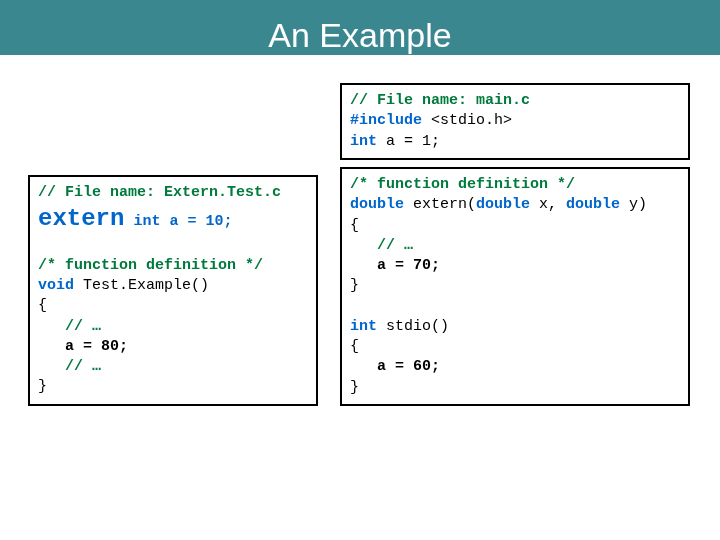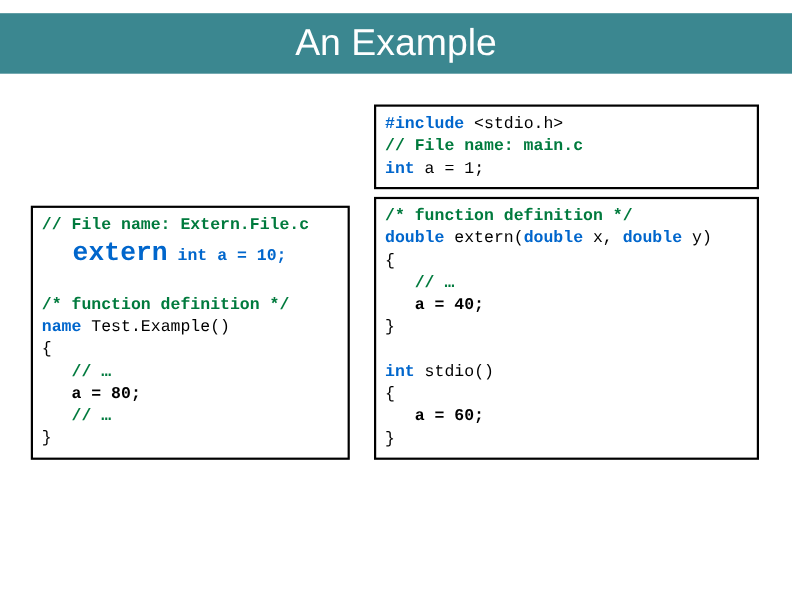--- a/index.html
+++ b/index.html
@@ -7,23 +7,23 @@
     width: 720px;
     height: 540px;
     background: #ffffff;
     font-family: Arial, sans-serif;
     overflow: hidden;
   }
   .title-bar {
     background: #3b8790;
     height: 55px;
     display: flex;
-    align-items: center;
+    align-items: flex-end;
     justify-content: center;
-    margin-top: 12px;
+    margin-top: 0;
   }
   .title-bar h1 {
     color: #ffffff;
     font-family: "Comic Sans MS", cursive, sans-serif;
     font-size: 34px;
     font-weight: normal;
   }
   .content {
     position: relative;
     width: 100%;
@@ -49,57 +49,57 @@
     width: 350px;
   }
   .box-right-main {
     left: 340px;
     top: 112px;
     width: 350px;
   }
   .kw-green { color: #007a3d; font-weight: bold; }
   .kw-blue { color: #0066cc; font-weight: bold; }
   .kw-bold { font-weight: bold; }
-  .big-extern { font-size: 24px; font-weight: bold; color: #0066cc; margin-left: 28px; }
+  .big-extern { font-size: 24px; font-weight: bold; color: #0066cc; }
   .line { white-space: pre; }
 </style>
 </head>
 <body>
 
 <div class="title-bar">
   <h1>An Example</h1>
 </div>
 
 <div class="content">
 
   <div class="codebox box-right-top">
+    <div class="line"><span class="kw-green">// File name: main.c</span></div>
     <div class="line"><span class="kw-blue">#include</span><span> &lt;stdio.h&gt;</span></div>
-    <div class="line"><span class="kw-green">// File name: main.c</span></div>
     <div class="line"><span class="kw-blue">int</span><span> a = 1;</span></div>
   </div>
 
   <div class="codebox box-left">
-    <div class="line"><span class="kw-green">// File name: Extern.File.c</span></div>
+    <div class="line"><span class="kw-green">// File name: Extern.Test.c</span></div>
     <div class="line"><span class="big-extern">extern</span><span class="kw-blue"> int a = 10;</span></div>
     <div class="line"><span> </span></div>
     <div class="line"><span class="kw-green">/* function definition */</span></div>
-    <div class="line"><span class="kw-blue">name</span><span> Test.Example()</span></div>
+    <div class="line"><span class="kw-blue">void</span><span> Test.Example()</span></div>
     <div class="line"><span>{</span></div>
     <div class="line"><span class="kw-green">   // …</span></div>
     <div class="line"><span class="kw-bold">   a = </span><span class="kw-bold">80;</span></div>
     <div class="line"><span class="kw-green">   // …</span></div>
     <div class="line"><span>}</span></div>
   </div>
 
   <div class="codebox box-right-main">
     <div class="line"><span class="kw-green">/* function definition */</span></div>
     <div class="line"><span class="kw-blue">double</span><span> extern(</span><span class="kw-blue">double</span><span> x, </span><span class="kw-blue">double</span><span> y)</span></div>
     <div class="line"><span>{</span></div>
     <div class="line"><span class="kw-green">   // …</span></div>
-    <div class="line"><span class="kw-bold">   a = </span><span class="kw-bold">40;</span></div>
+    <div class="line"><span class="kw-bold">   a = </span><span class="kw-bold">70;</span></div>
     <div class="line"><span>}</span></div>
     <div class="line"><span> </span></div>
     <div class="line"><span class="kw-blue">int</span><span> stdio()</span></div>
     <div class="line"><span>{</span></div>
     <div class="line"><span class="kw-bold">   a = </span><span class="kw-bold">60;</span></div>
     <div class="line"><span>}</span></div>
   </div>
 
 </div>
 

